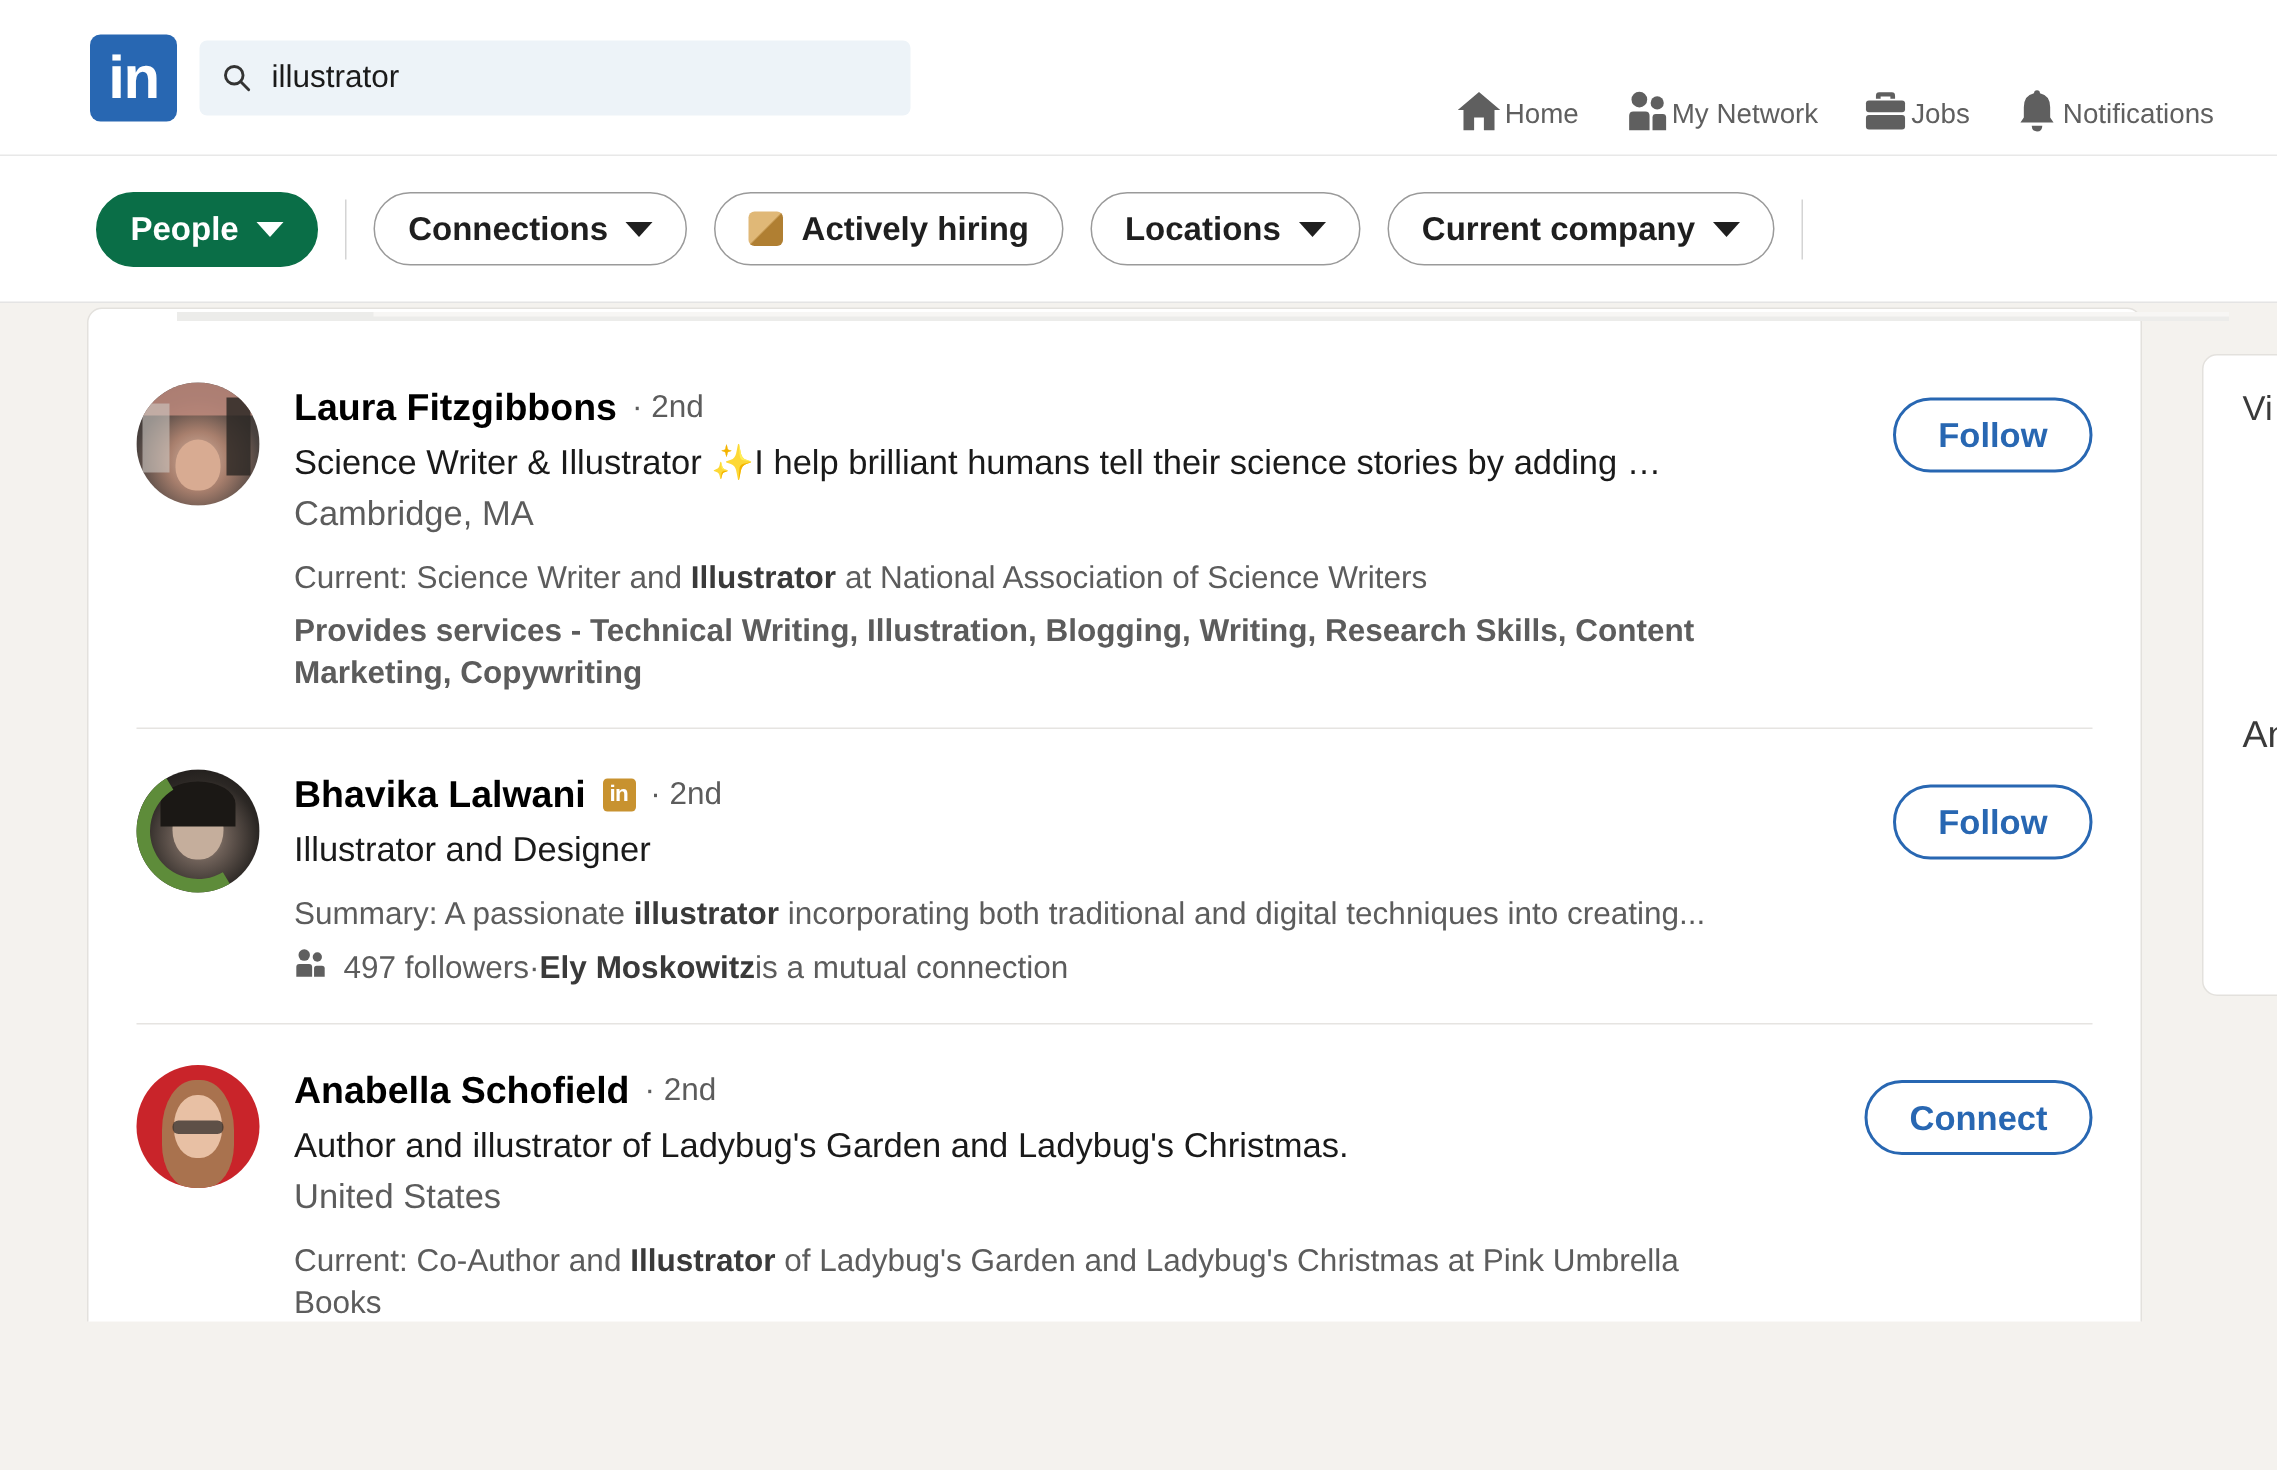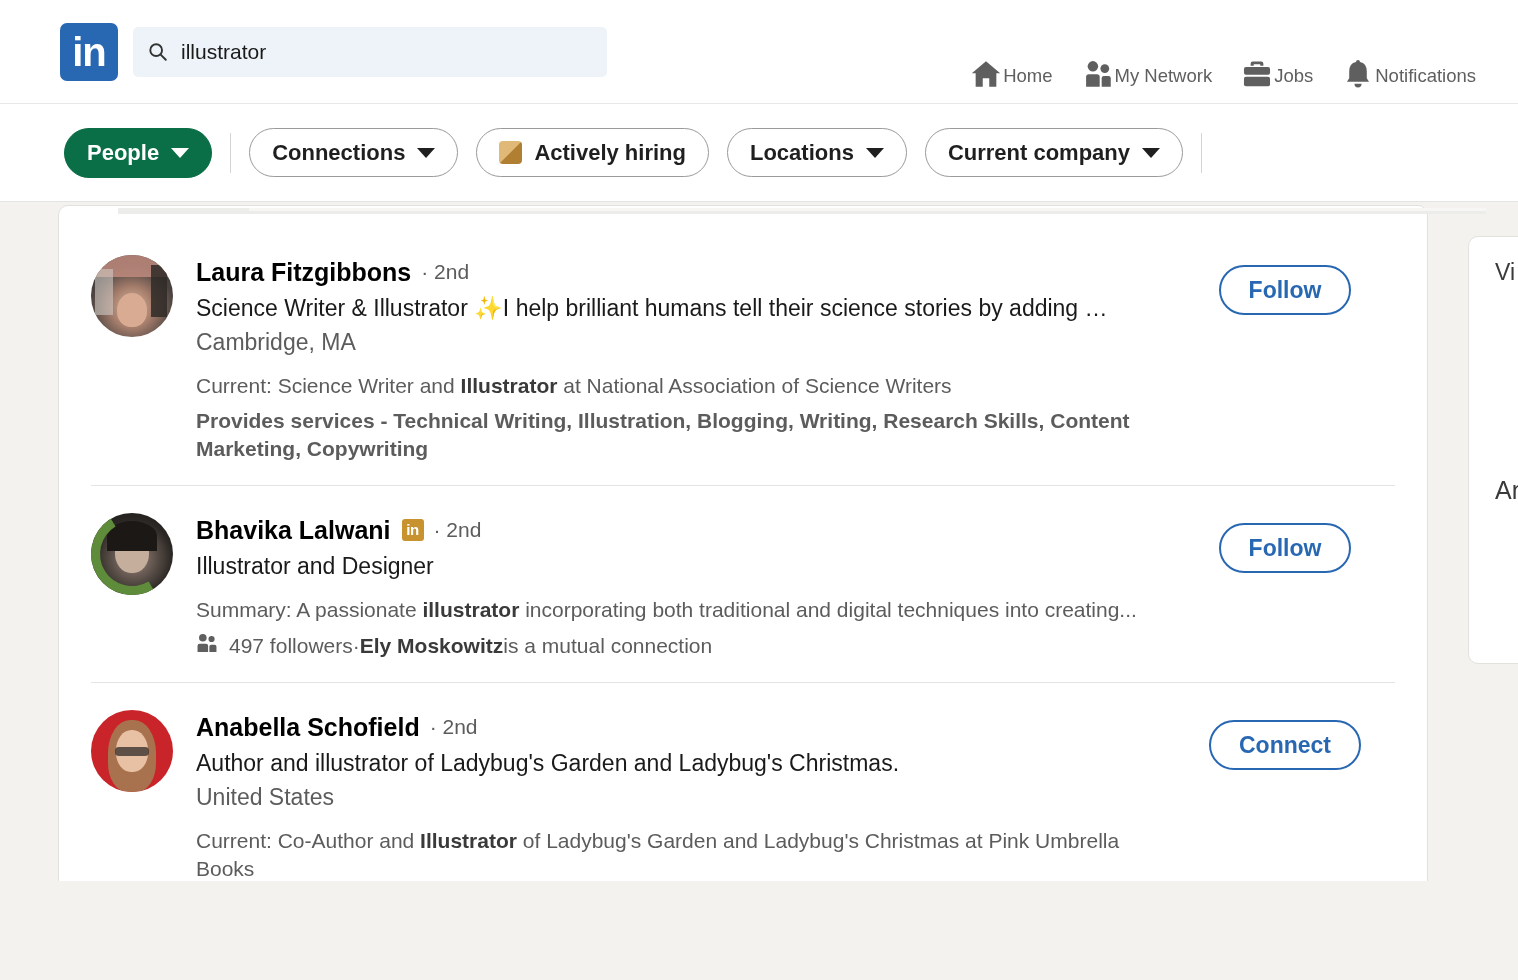--- a/index.html
+++ b/index.html
@@ -311,21 +311,21 @@
     width: 22px; height: 20px;
     margin-right: 11px;
     flex: 0 0 auto;
   }
   .mutual b { color: #3a3a3a; font-weight: bold; }
 
   .action-col {
     flex: 0 0 auto;
     width: 220px;
     display: flex;
-    justify-content: center;
+    justify-content: flex-end;
     align-items: flex-start;
     padding-top: 10px;
   }
   .action-btn {
     border: 2px solid #2867b2;
     color: #2867b2;
     background: #ffffff;
     border-radius: 26px;
     height: 50px;
     padding: 0 28px;

